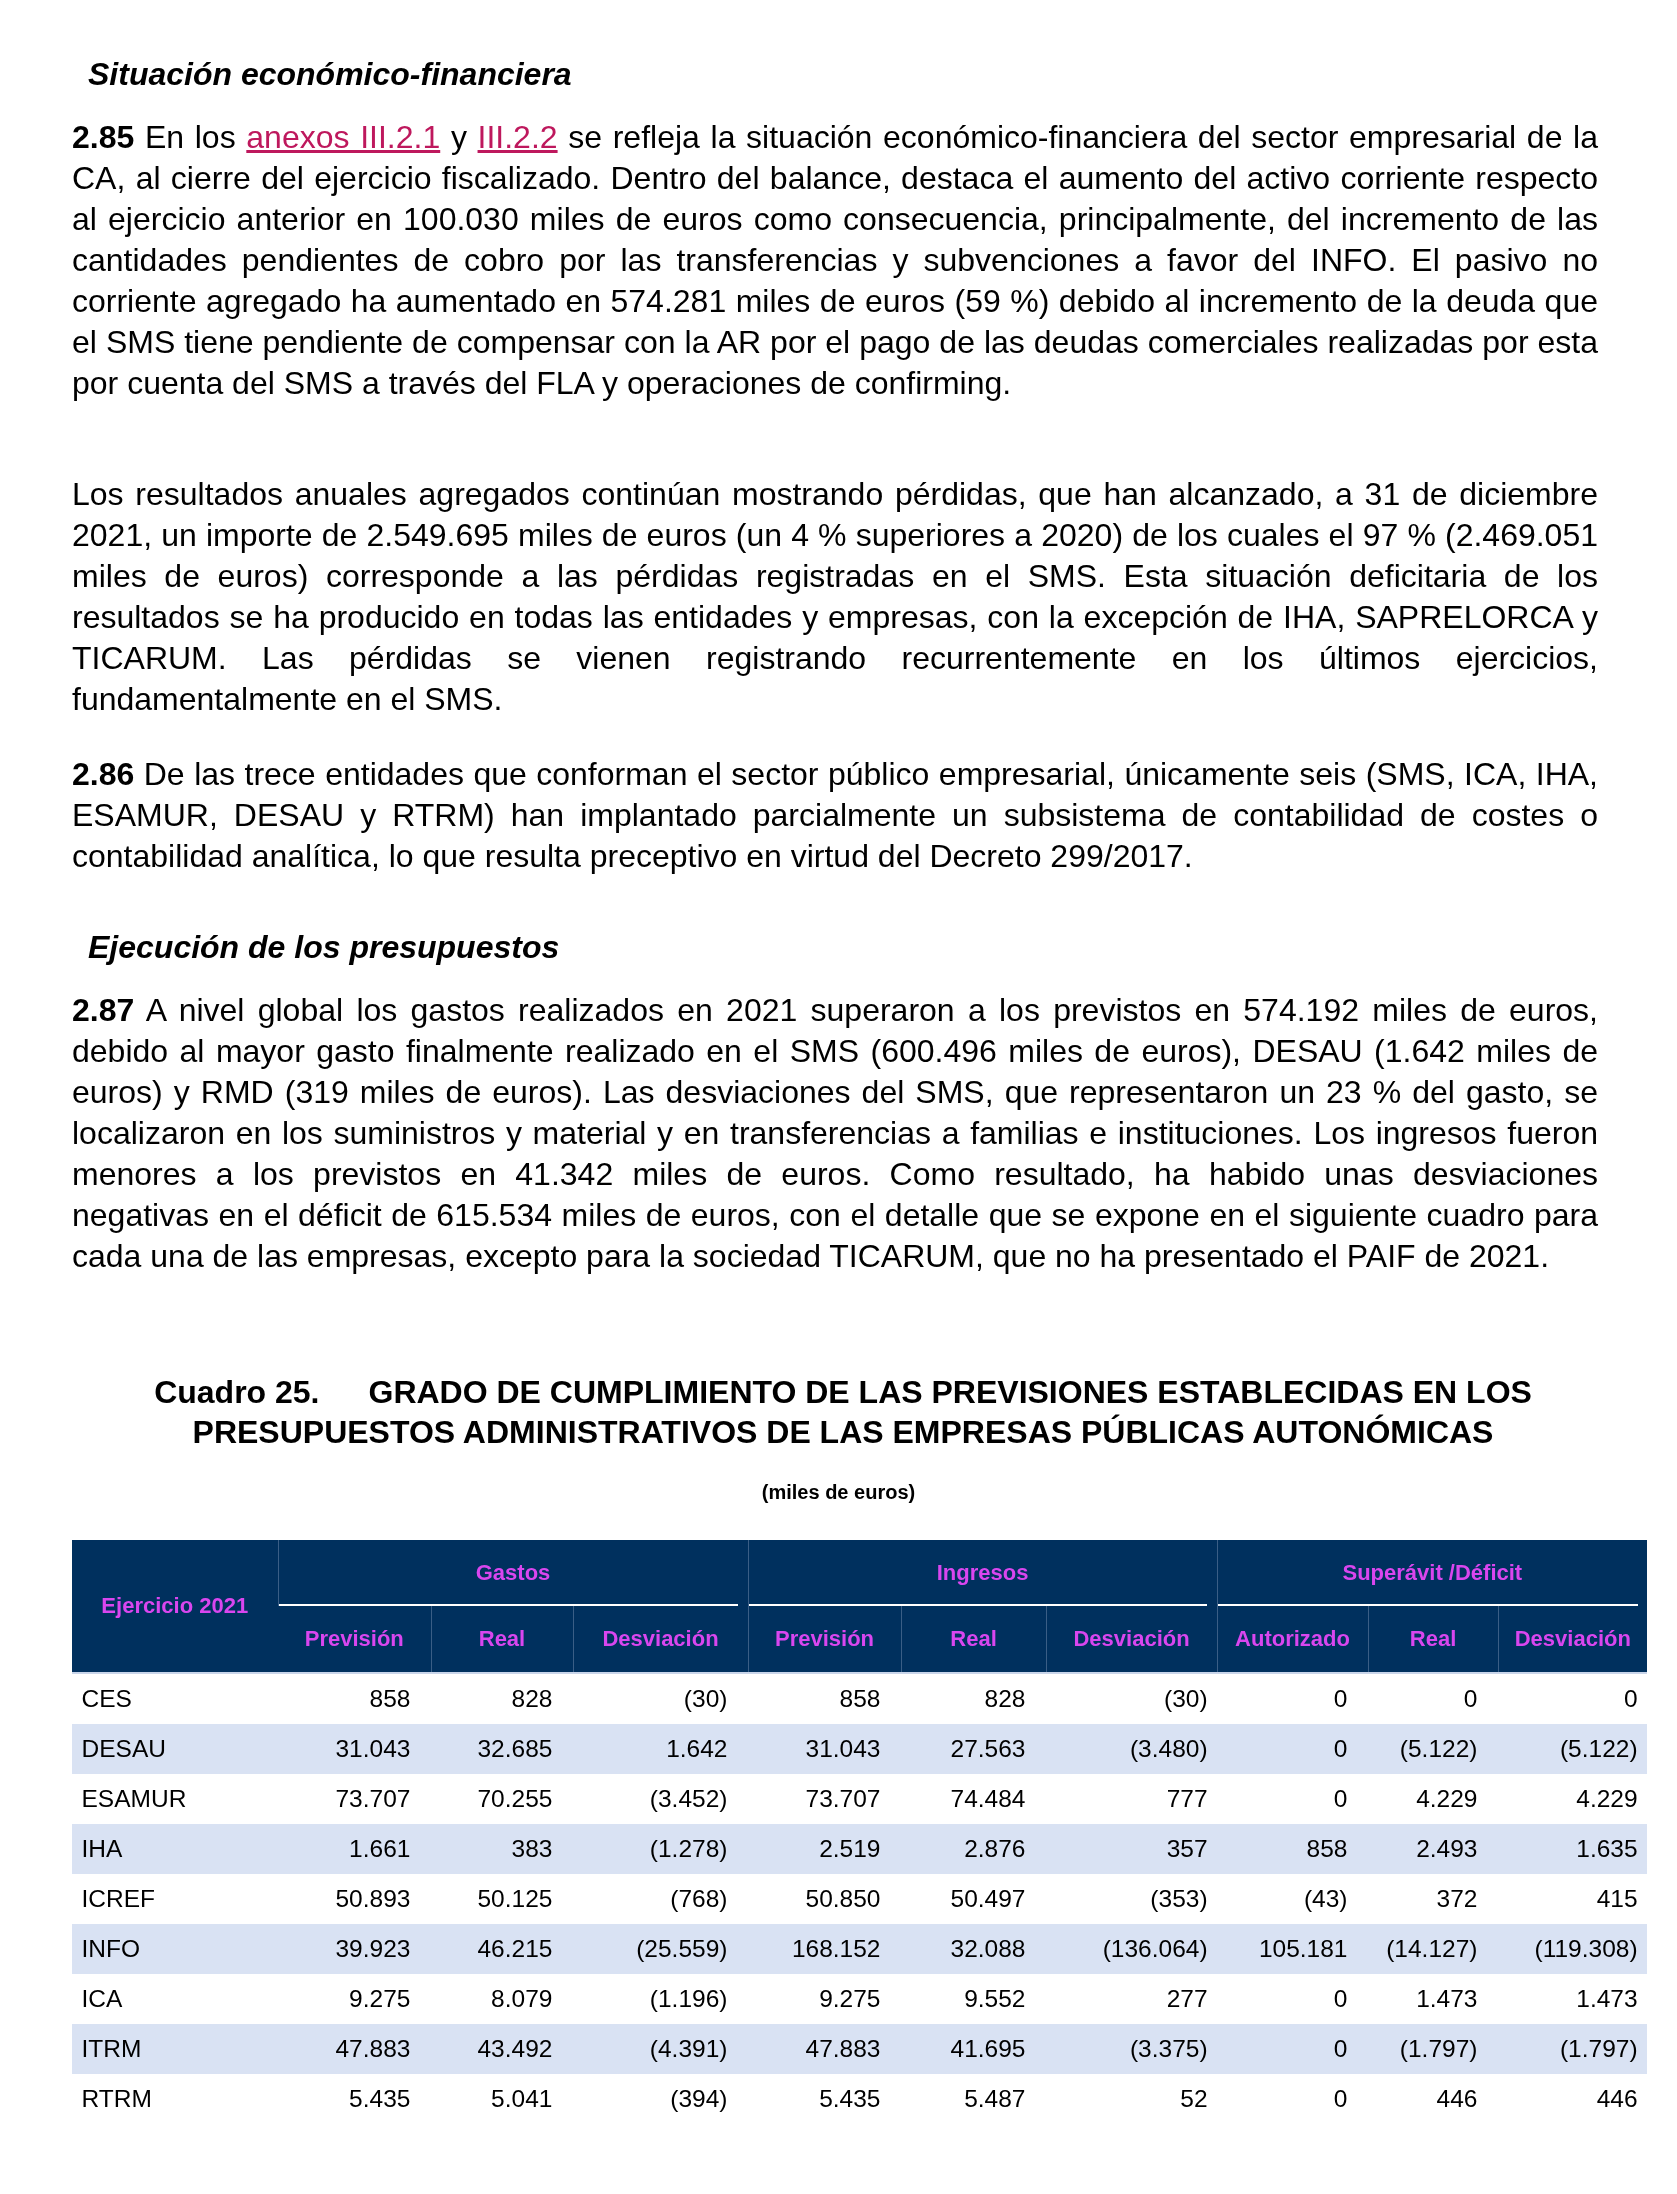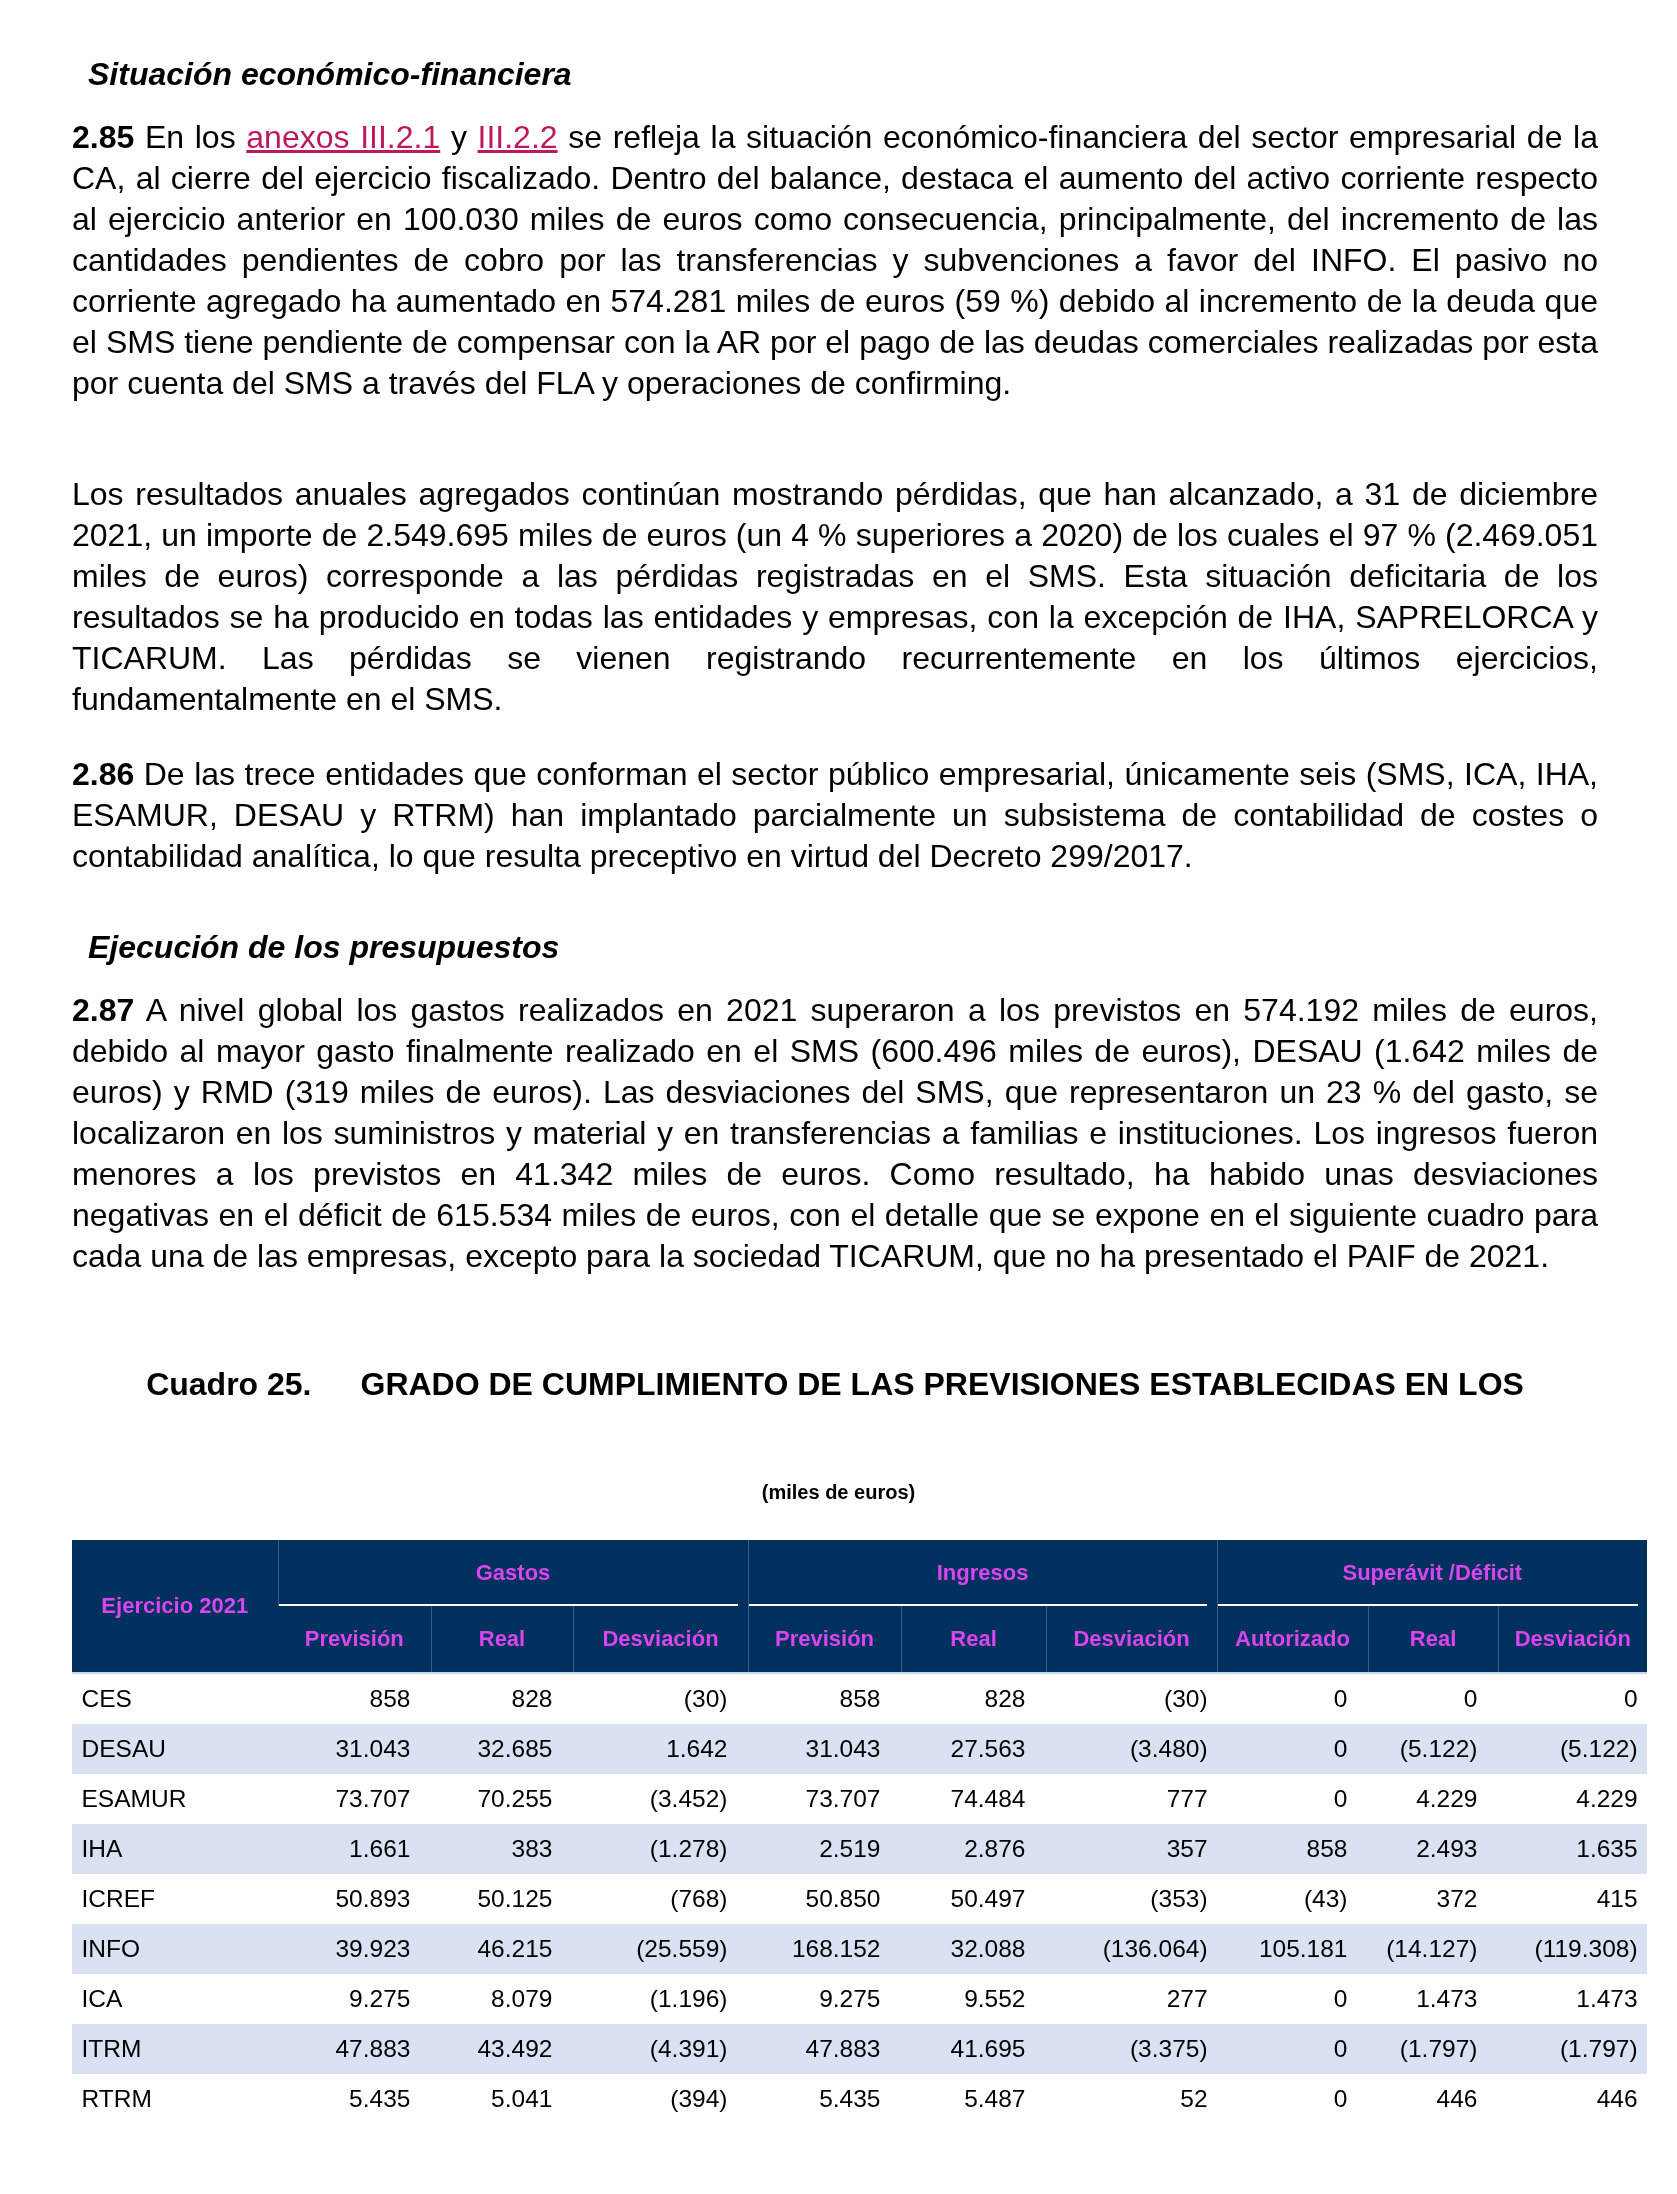--- a/index.html
+++ b/index.html
@@ -15,21 +15,21 @@
     .para {
       position: absolute; left: 0; width: 1526px; margin: 0;
       font-size: 32px; line-height: 41px; text-align: justify;
       text-align-last: left;
     }
     .para .num { font-weight: bold; }
     .para .link { text-decoration: underline; color: #be185d; cursor: pointer; }
 
     .caption {
       position: absolute; left: 0; width: 1526px; text-align: center;
-      font-weight: bold; font-size: 32px; line-height: 40px; margin: 0;
+      font-weight: bold; font-size: 32px; line-height: 40px; margin: 8px;
     }
     .caption .lbl { margin-right: 49px; }
     .units {
       position: absolute; left: 0; width: 1581px; text-align: center;
       font-size: 20px; line-height: 40px; margin: 0; font-weight: bold;
     }
 
     table.tbl {
       position: absolute; left: 72px; top: 1540px; width: 1575px;
       border-collapse: collapse; table-layout: fixed;
@@ -72,20 +72,21 @@
   <p class="para" style="top:474px">Los resultados anuales agregados continúan mostrando pérdidas, que han alcanzado, a 31 de diciembre 2021, un importe de 2.549.695 miles de euros (un 4 % superiores a 2020) de los cuales el 97 % (2.469.051 miles de euros) corresponde a las pérdidas registradas en el SMS. Esta situación deficitaria de los resultados se ha producido en todas las entidades y empresas, con la excepción de IHA, SAPRELORCA y TICARUM. Las pérdidas se vienen registrando recurrentemente en los últimos ejercicios, fundamentalmente en el SMS.</p>
 
   <p class="para" style="top:754px"><span class="num">2.86</span><span> De las trece entidades que conforman el sector público empresarial, únicamente seis (SMS, ICA, IHA, ESAMUR, DESAU y RTRM) han implantado parcialmente un subsistema de contabilidad de costes o contabilidad analítica, lo que resulta preceptivo en virtud del Decreto 299/2017.</span></p>
 
   <h2 class="heading-italic" style="top:911px">Ejecución de los presupuestos</h2>
 
   <p class="para" style="top:990px"><span class="num">2.87</span><span> A nivel global los gastos realizados en 2021 superaron a los previstos en 574.192 miles de euros, debido al mayor gasto finalmente realizado en el SMS (600.496 miles de euros), DESAU (1.642 miles de euros) y RMD (319 miles de euros). Las desviaciones del SMS, que representaron un 23 % del gasto, se localizaron en los suministros y material y en transferencias a familias e instituciones. Los ingresos fueron menores a los previstos en 41.342 miles de euros. Como resultado, ha habido unas desviaciones negativas en el déficit de 615.534 miles de euros, con el detalle que se expone en el siguiente cuadro para cada una de las empresas, excepto para la sociedad TICARUM, que no ha presentado el PAIF de 2021.</span></p>
 
   <div class="caption" style="top:1364px">
     <span class="lbl">Cuadro 25.</span><span>GRADO DE CUMPLIMIENTO DE LAS PREVISIONES ESTABLECIDAS EN LOS</span><br>
+    <span>PRESUPUESTOS ADMINISTRATIVOS DE LAS EMPRESAS PÚBLICAS AUTONÓMICAS</span>
   </div>
 
   <div class="units" style="top:1472px; left:-72px; width:1677px;">(miles de euros)</div>
 </div>
 
 <table class="tbl">
   <colgroup>
     <col style="width:206px">
       <col style="width:153px">
       <col style="width:142px">

